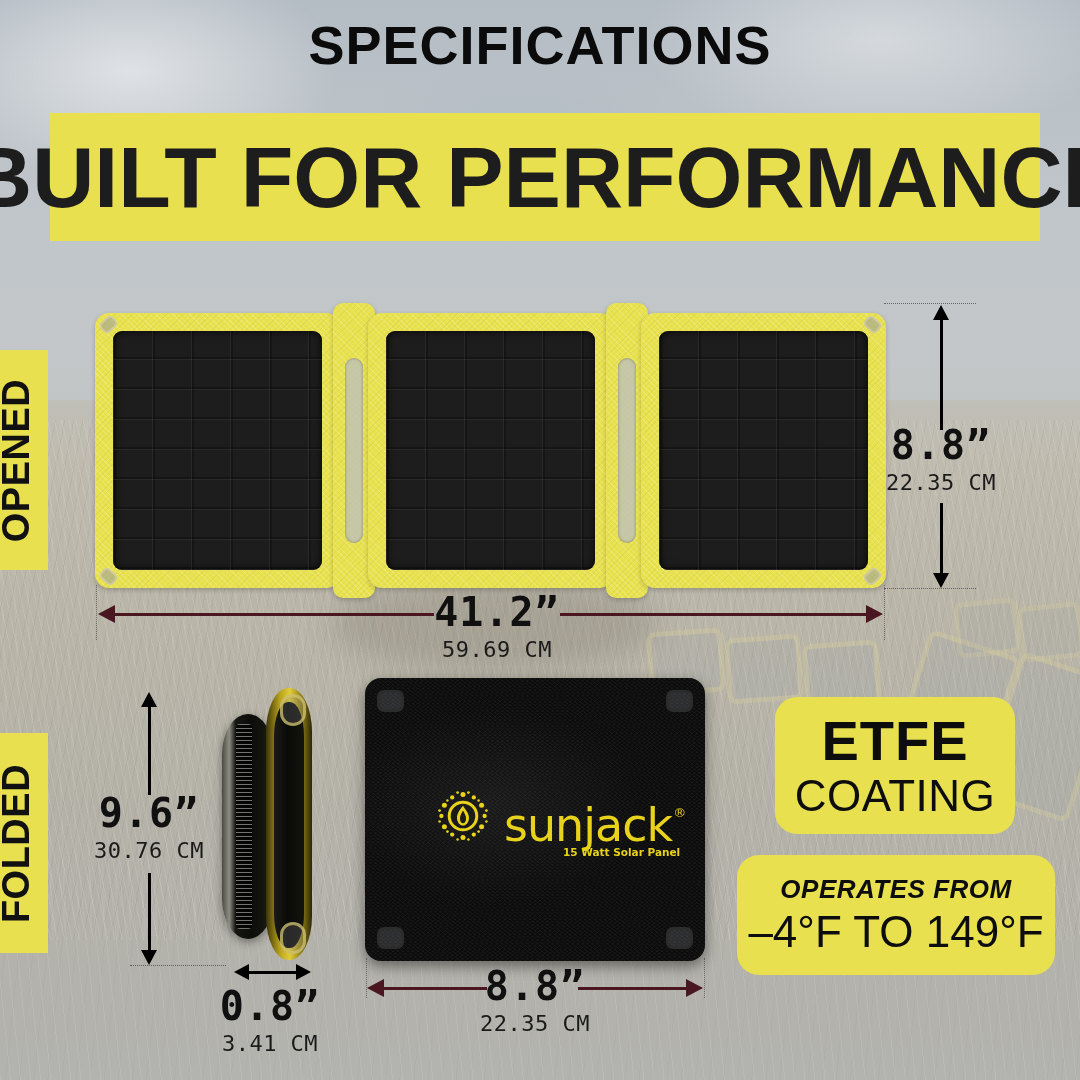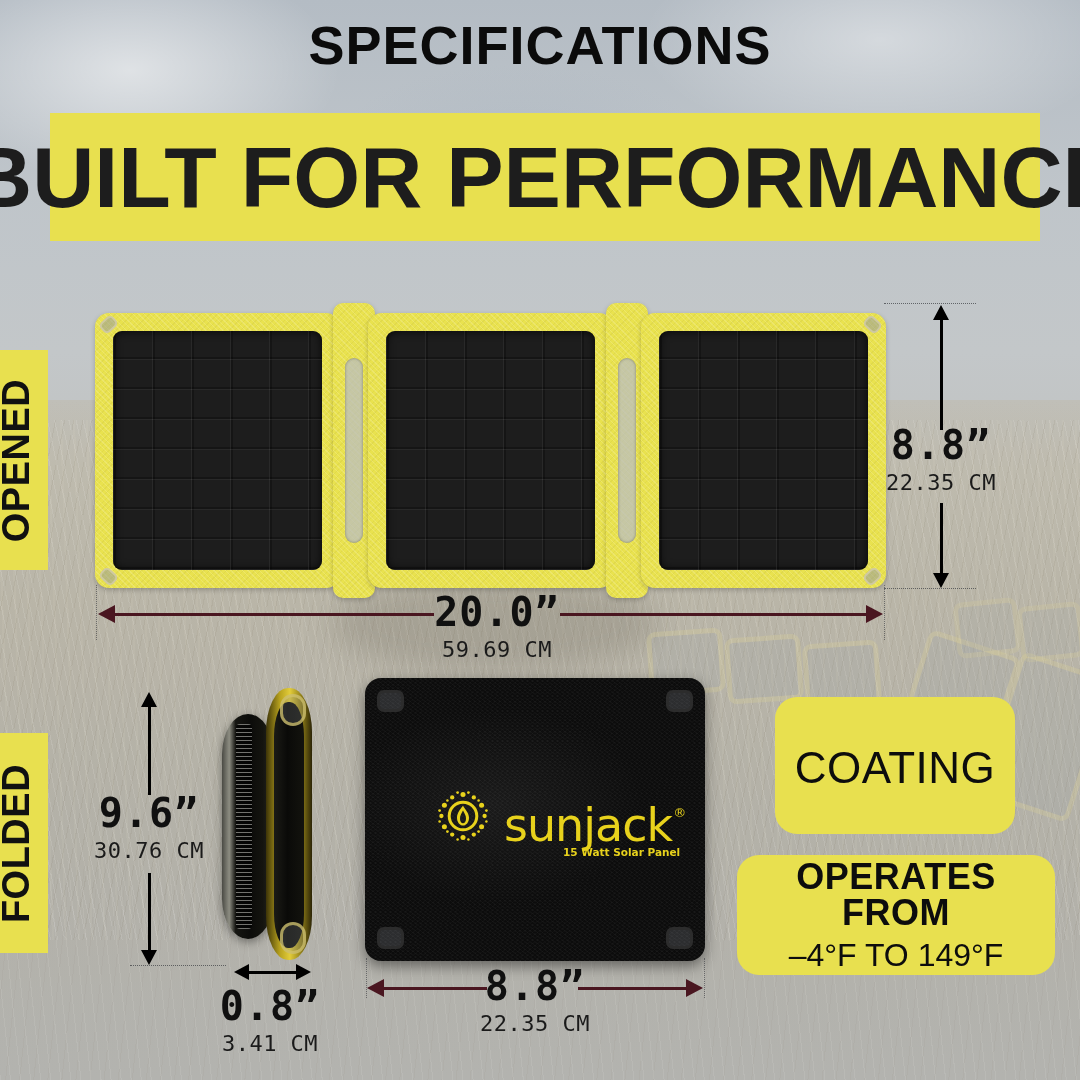--- a/index.html
+++ b/index.html
@@ -271,22 +271,22 @@
     border-radius: 22px;
     display: flex; flex-direction: column;
     align-items: center; justify-content: center;
     text-align: center;
     padding: 10px 14px;
   }
   .badge .l1 { font-weight: 700; color: #0d0d0d; font-stretch: condensed; line-height: 1; }
   .badge .l2 { font-weight: 400; color: #0d0d0d; font-stretch: condensed; line-height: 1; }
   #badge-etfe .l1 { font-size: 56px; letter-spacing: 1px; }
   #badge-etfe .l2 { font-size: 44px; margin-top: 5px; letter-spacing: .5px; }
-  #badge-temp .l1 { font-size: 36px; letter-spacing: .5px; }
-  #badge-temp .l2 { font-size: 32px; margin-top: 8px; letter-spacing: 0px; white-space: nowrap; }
+  #badge-temp .l1 { font-size: 26px; letter-spacing: .5px; font-style: italic; }
+  #badge-temp .l2 { font-size: 44px; margin-top: 8px; letter-spacing: 0px; white-space: nowrap; }
 </style>
 </head>
 <body>
 
 <div id="page">
 
   <div class="bg-sky"></div>
   <div class="bg-field"></div>
   <div class="bg-grass"></div>
   <div class="bg-grass2"></div>
@@ -358,21 +358,21 @@
     <span class="small">22.35 CM</span>
   </div>
 
   <div class="extline-v" style="left:96px; top:585px; height:55px;"></div>
   <div class="extline-v" style="left:884px; top:585px; height:55px;"></div>
   <div class="arrowhead ah-left-m" style="left:98px; top:605px;"></div>
   <div class="dimline dim-h maroon" style="left:114px; top:612.8px; width:320px; height:3px;"></div>
   <div class="dimline dim-h maroon" style="left:560px; top:612.8px; width:306px; height:3px;"></div>
   <div class="arrowhead ah-right-m" style="left:866px; top:605px;"></div>
   <div class="dimlabel" style="left:422px; top:592px; width:150px;">
-    <span class="big">20.0”</span>
+    <span class="big">41.2”</span>
     <span class="small">59.69 CM</span>
   </div>
 
   <div class="folded-panel" style="left:365px; top:678px; width:340px; height:283px;">
     <div class="fp-corner" style="left:12px;  top:12px;"></div>
     <div class="fp-corner" style="right:12px; top:12px;"></div>
     <div class="fp-corner" style="left:12px;  bottom:12px;"></div>
     <div class="fp-corner" style="right:12px; bottom:12px;"></div>
 
     <div class="logo-wrap" style="left:68px; top:108px;">
@@ -453,20 +453,21 @@
 
   <div class="arrowhead ah-left" style="left:234px; top:964px;"></div>
   <div class="dimline dim-h" style="left:249px; top:971.3px; width:48px;"></div>
   <div class="arrowhead ah-right" style="left:296px; top:964px;"></div>
   <div class="dimlabel" style="left:197px; top:986px; width:146px;">
     <span class="big">0.8”</span>
     <span class="small">3.41 CM</span>
   </div>
 
   <div class="badge" id="badge-etfe" style="left:775px; top:697px; width:240px; height:137px;">
+    <span class="l1">ETFE</span>
     <span class="l2">COATING</span>
   </div>
 
   <div class="badge" id="badge-temp" style="left:737px; top:855px; width:318px; height:120px;">
     <span class="l1">OPERATES FROM</span>
     <span class="l2">–4°F TO 149°F</span>
   </div>
 
 </div>
 

